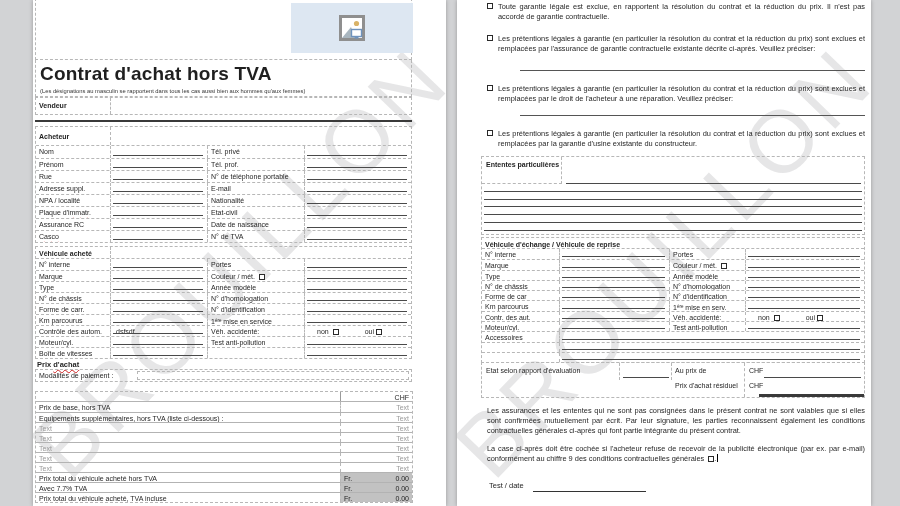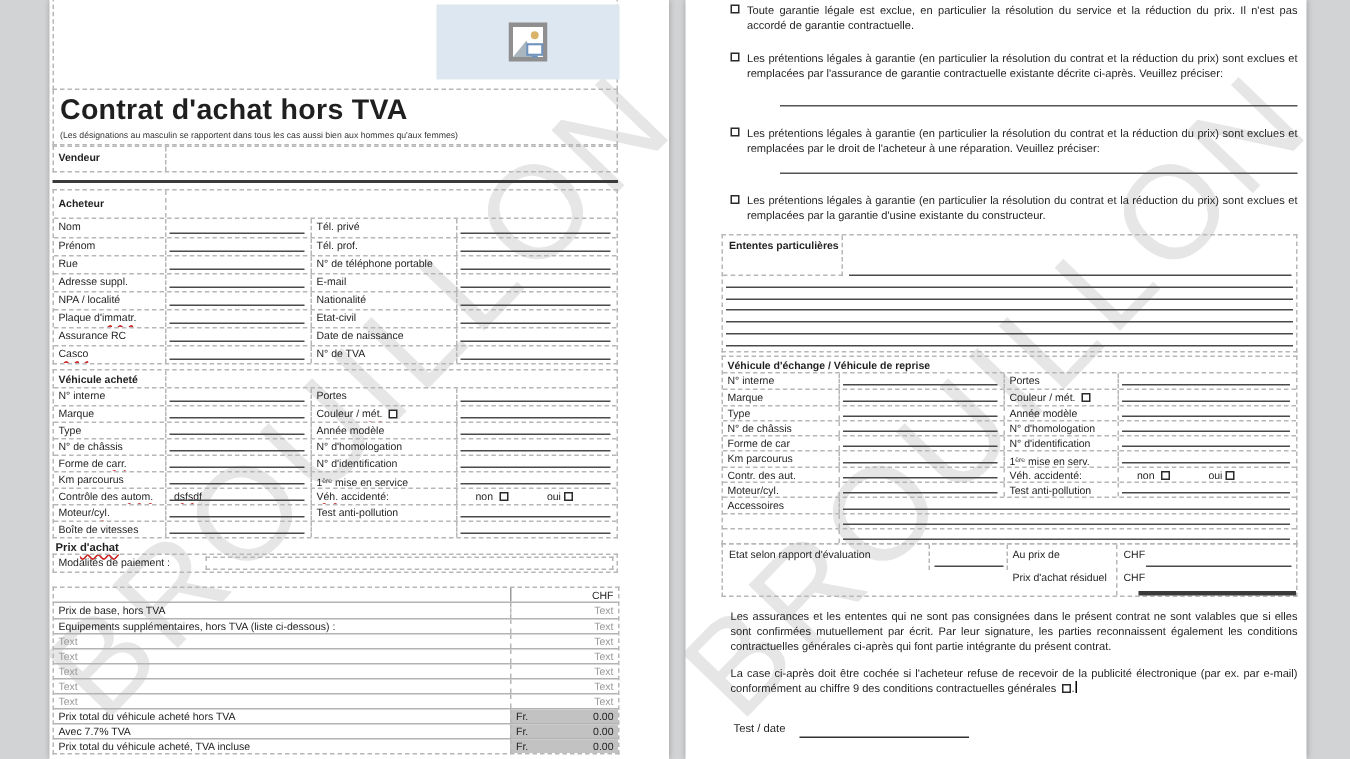--- a/index.html
+++ b/index.html
@@ -347,21 +347,21 @@
         </div>
       </div>
   </div>
 </div>
 
 <div class="page" id="page-2">
   <div class="wm">BROUILLON</div>
 
   <div class="abs clause" style="top:2px">
     <span class="cb"></span>
-    <span class="ctext">Toute garantie légale est exclue, en particulier la résolution du service et la réduction du prix. Il n'est pas accordé de garantie contractuelle.</span>
+    <span class="ctext">Toute garantie légale est exclue, en rapportent la résolution du contrat et la réduction du prix. Il n'est pas accordé de garantie contractuelle.</span>
   </div>
   <div class="abs clause" style="top:34px">
     <span class="cb"></span>
     <span class="ctext">Les prétentions légales à garantie (en particulier la résolution du contrat et la réduction du prix) sont exclues et remplacées par l'assurance de garantie contractuelle existante décrite ci-après. Veuillez préciser:</span>
   </div>
   <div class="abs ansline" style="top:70px;left:63px;width:345px"></div>
   <div class="abs clause" style="top:84px">
     <span class="cb"></span>
     <span class="ctext">Les prétentions légales à garantie (en particulier la résolution du contrat et la réduction du prix) sont exclues et remplacées par le droit de l'acheteur à une réparation. Veuillez préciser:</span>
   </div>

